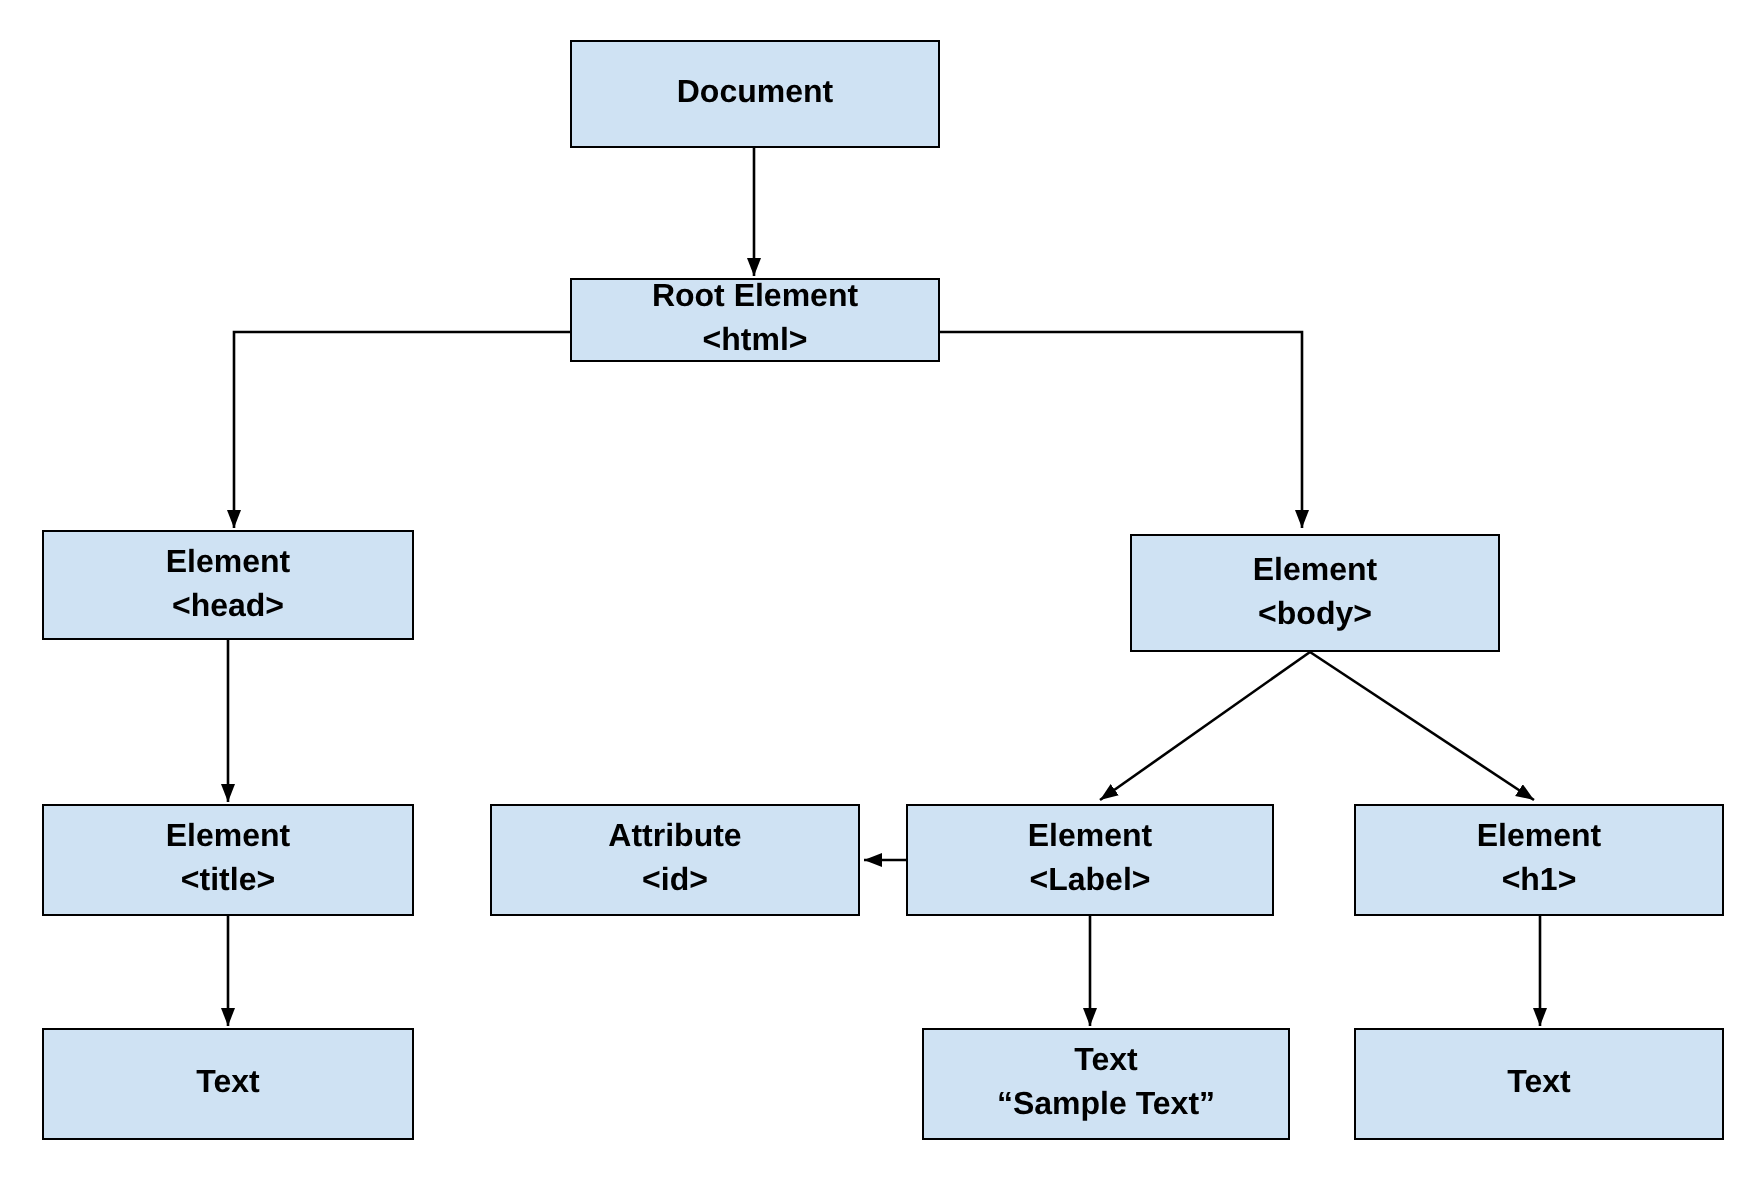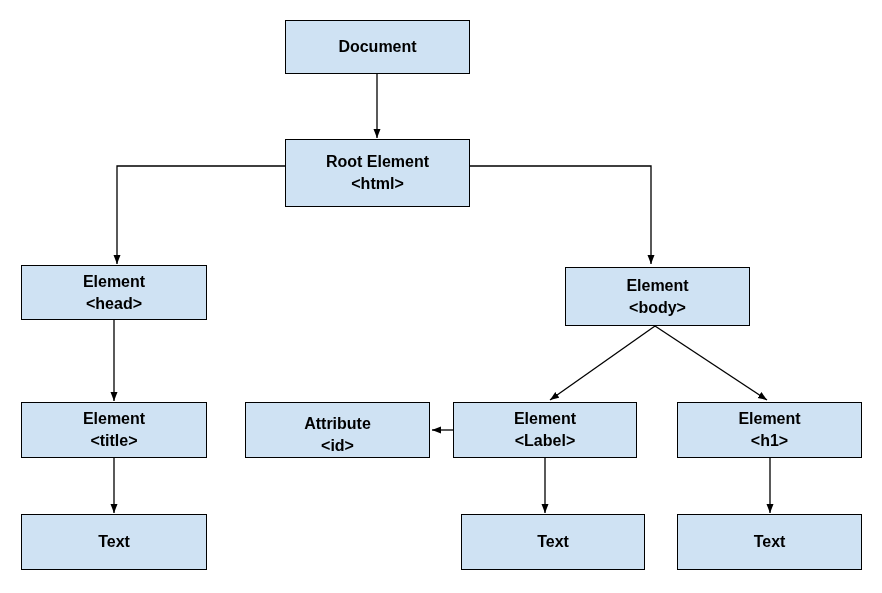--- a/index.html
+++ b/index.html
@@ -52,60 +52,61 @@
     <path d="M655,326 L767,400" stroke="#000000" stroke-width="1.3" fill="none" marker-end="url(#arrow)"></path>
     <path d="M453,430 L432,430" stroke="#000000" stroke-width="1.3" fill="none" marker-end="url(#arrow)"></path>
     <path d="M545,458 L545,513" stroke="#000000" stroke-width="1.3" fill="none" marker-end="url(#arrow)"></path>
     <path d="M770,458 L770,513" stroke="#000000" stroke-width="1.3" fill="none" marker-end="url(#arrow)"></path>
   </svg>
 
   <div class="node" style="left: 285px; top: 20px; width: 185px; height: 54px; background: rgb(207, 226, 243); border-color: rgb(0, 0, 0); color: rgb(0, 0, 0); align-items: center;">
     <div>Document</div>
   </div>
 
-  <div class="node" style="left: 285px; top: 139px; width: 185px; height: 68px; background: rgb(207, 226, 243); border-color: rgb(0, 0, 0); color: rgb(0, 0, 0);">
+  <div class="node" style="left: 285px; top: 139px; width: 185px; height: 42px; background: rgb(207, 226, 243); border-color: rgb(0, 0, 0); color: rgb(0, 0, 0);">
     <div>Root Element</div>
     <div>&lt;html&gt;</div>
   </div>
 
   <div class="node" style="left: 21px; top: 265px; width: 186px; height: 55px; background: rgb(207, 226, 243); border-color: rgb(0, 0, 0); color: rgb(0, 0, 0);">
     <div>Element</div>
     <div>&lt;head&gt;</div>
   </div>
 
   <div class="node" style="left: 565px; top: 267px; width: 185px; height: 59px; background: rgb(207, 226, 243); border-color: rgb(0, 0, 0); color: rgb(0, 0, 0);">
     <div>Element</div>
     <div>&lt;body&gt;</div>
   </div>
 
   <div class="node" style="left: 21px; top: 402px; width: 186px; height: 56px; background: rgb(207, 226, 243); border-color: rgb(0, 0, 0); color: rgb(0, 0, 0);">
     <div>Element</div>
     <div>&lt;title&gt;</div>
   </div>
 
-  <div class="node" style="left: 245px; top: 402px; width: 185px; height: 56px; background: rgb(207, 226, 243); border-color: rgb(0, 0, 0); color: rgb(0, 0, 0); justify-content: flex-end;">
+  <div class="node" style="left: 245px; top: 402px; width: 185px; height: 56px; background: rgb(207, 226, 243); border-color: rgb(0, 0, 0); color: rgb(0, 0, 0);">
     <div>Attribute</div>
     <div>&lt;id&gt;</div>
   </div>
 
   <div class="node" style="left: 453px; top: 402px; width: 184px; height: 56px; background: rgb(207, 226, 243); border-color: rgb(0, 0, 0); color: rgb(0, 0, 0);">
     <div>Element</div>
     <div>&lt;Label&gt;</div>
   </div>
 
   <div class="node" style="left: 677px; top: 402px; width: 185px; height: 56px; background: rgb(207, 226, 243); border-color: rgb(0, 0, 0); color: rgb(0, 0, 0);">
     <div>Element</div>
     <div>&lt;h1&gt;</div>
   </div>
 
   <div class="node" style="left: 21px; top: 514px; width: 186px; height: 56px; background: rgb(207, 226, 243); border-color: rgb(0, 0, 0); color: rgb(0, 0, 0);">
     <div>Text</div>
   </div>
 
   <div class="node" style="left: 461px; top: 514px; width: 184px; height: 56px; background: rgb(207, 226, 243); border-color: rgb(0, 0, 0); color: rgb(0, 0, 0);">
     <div>Text</div>
+    <div>“Sample Text”</div>
   </div>
 
   <div class="node" style="left: 677px; top: 514px; width: 185px; height: 56px; background: rgb(207, 226, 243); border-color: rgb(0, 0, 0); color: rgb(0, 0, 0);">
     <div>Text</div>
   </div>
 
 </div>
 
 </body></html>

